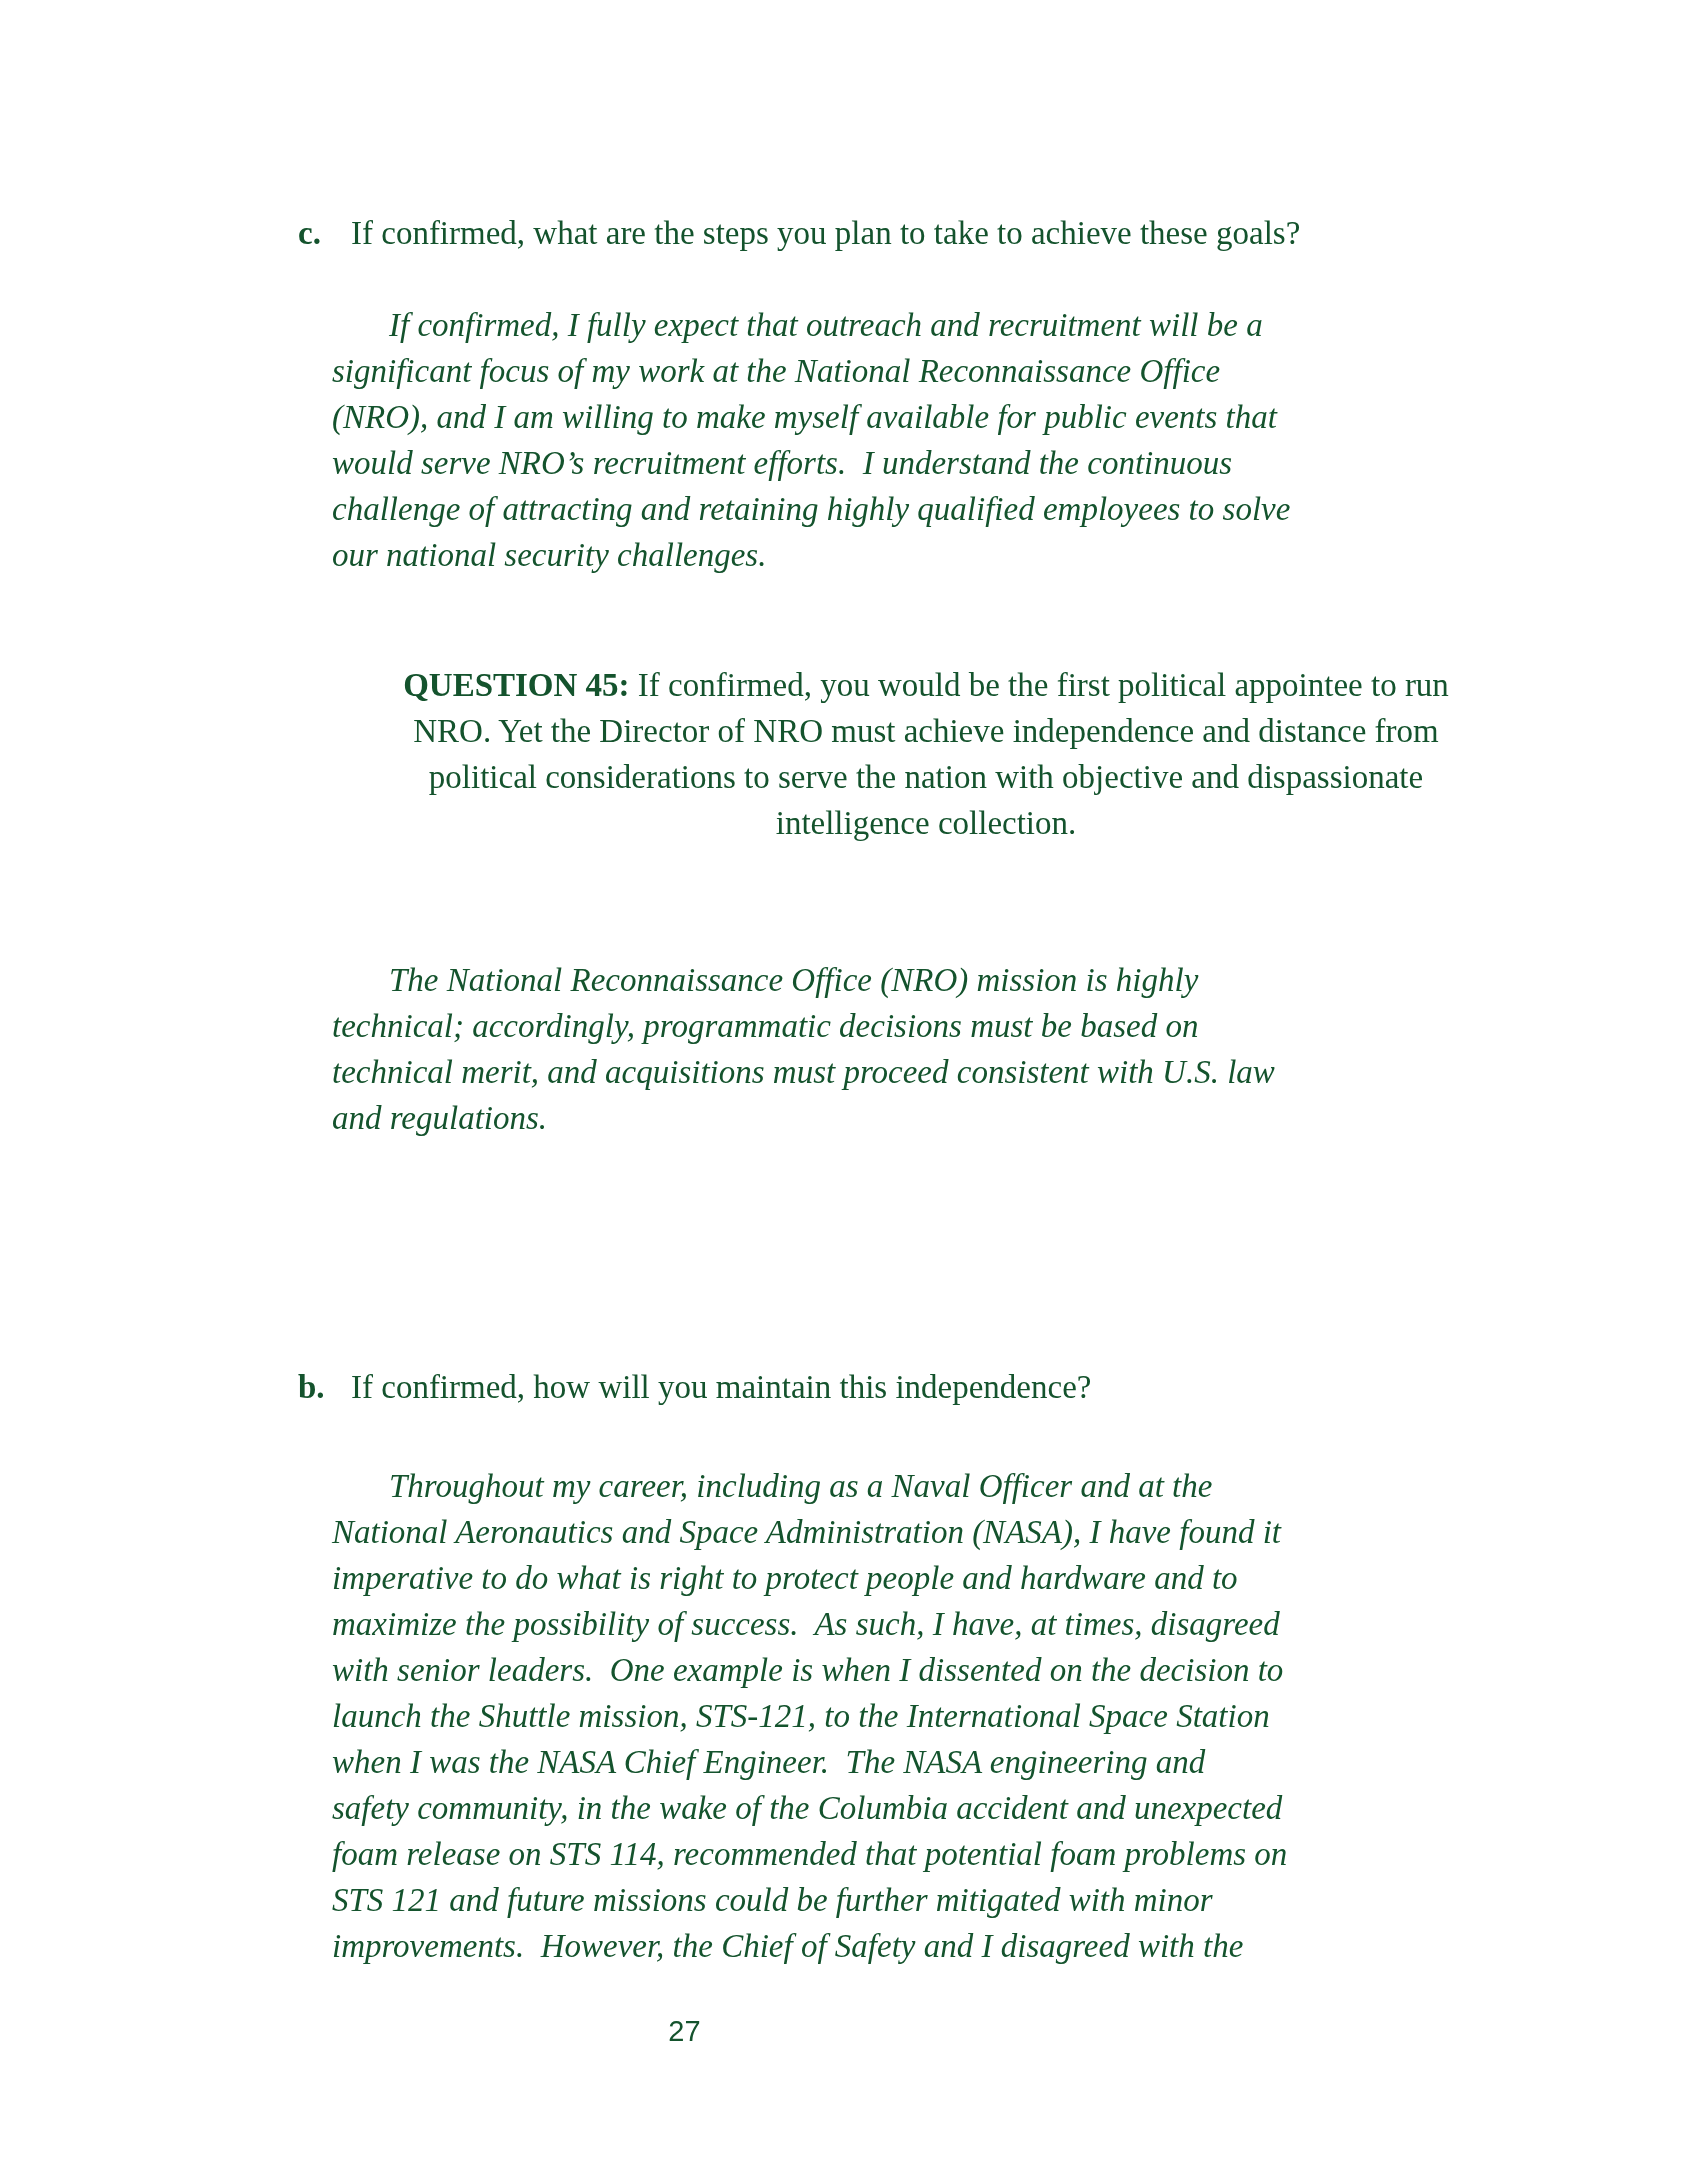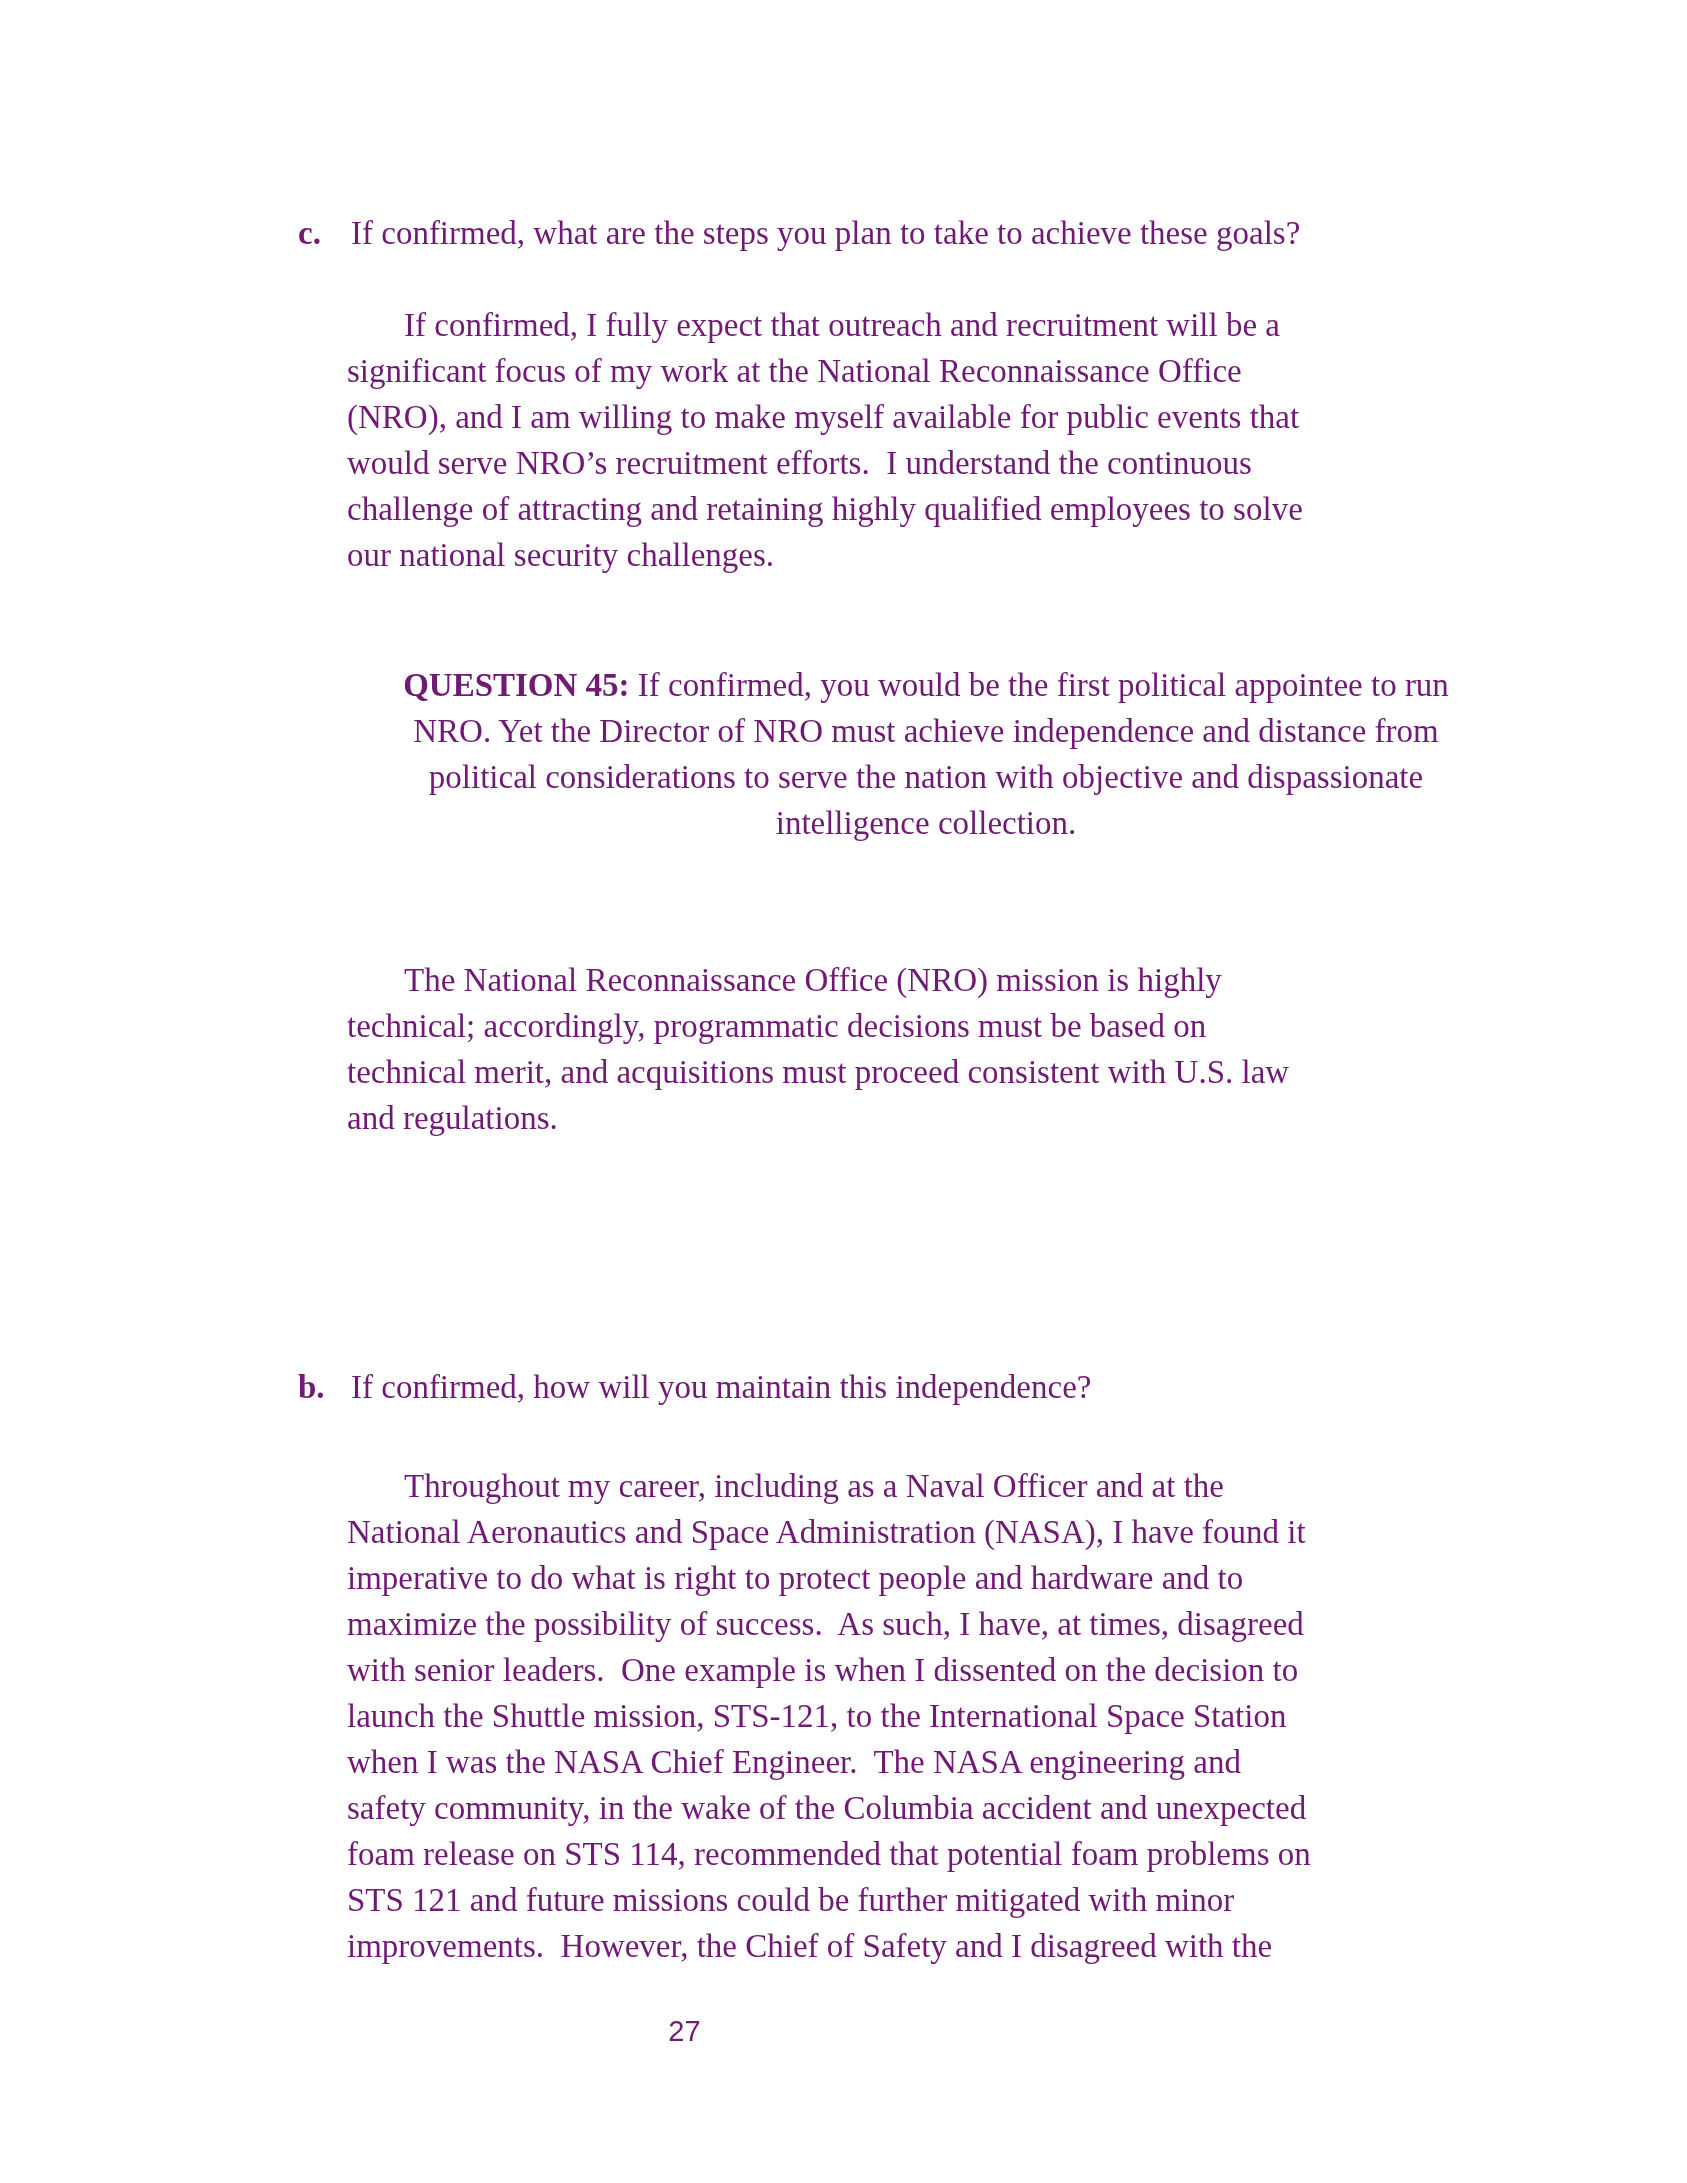--- a/index.html
+++ b/index.html
@@ -5,42 +5,43 @@
   html, body {
     margin: 0;
     padding: 0;
     background: #ffffff;
   }
   .page {
     position: relative;
     width: 1687px;
     height: 2183px;
     background: #ffffff;
-    color: #701a75;
+    color: #14532d;
     font-family: "Liberation Serif", "DejaVu Serif", serif;
     font-size: 33px;
     line-height: 46px;
     overflow: hidden;
   }
   .list-item {
     position: absolute;
     left: 298px;
     white-space: pre-wrap;
   }
   .list-label {
     font-weight: bold;
     display: inline-block;
     width: 53px;
   }
   .answer {
     position: absolute;
-    left: 347px;
+    left: 332px;
     width: 1310px;
     text-indent: 57px;
     white-space: pre-wrap;
+    font-style: italic;
   }
   .question-block {
     position: absolute;
     left: 198px;
     width: 1456px;
     white-space: pre-wrap;
     text-align: center;
   }
   .question-label {
     font-weight: bold;

